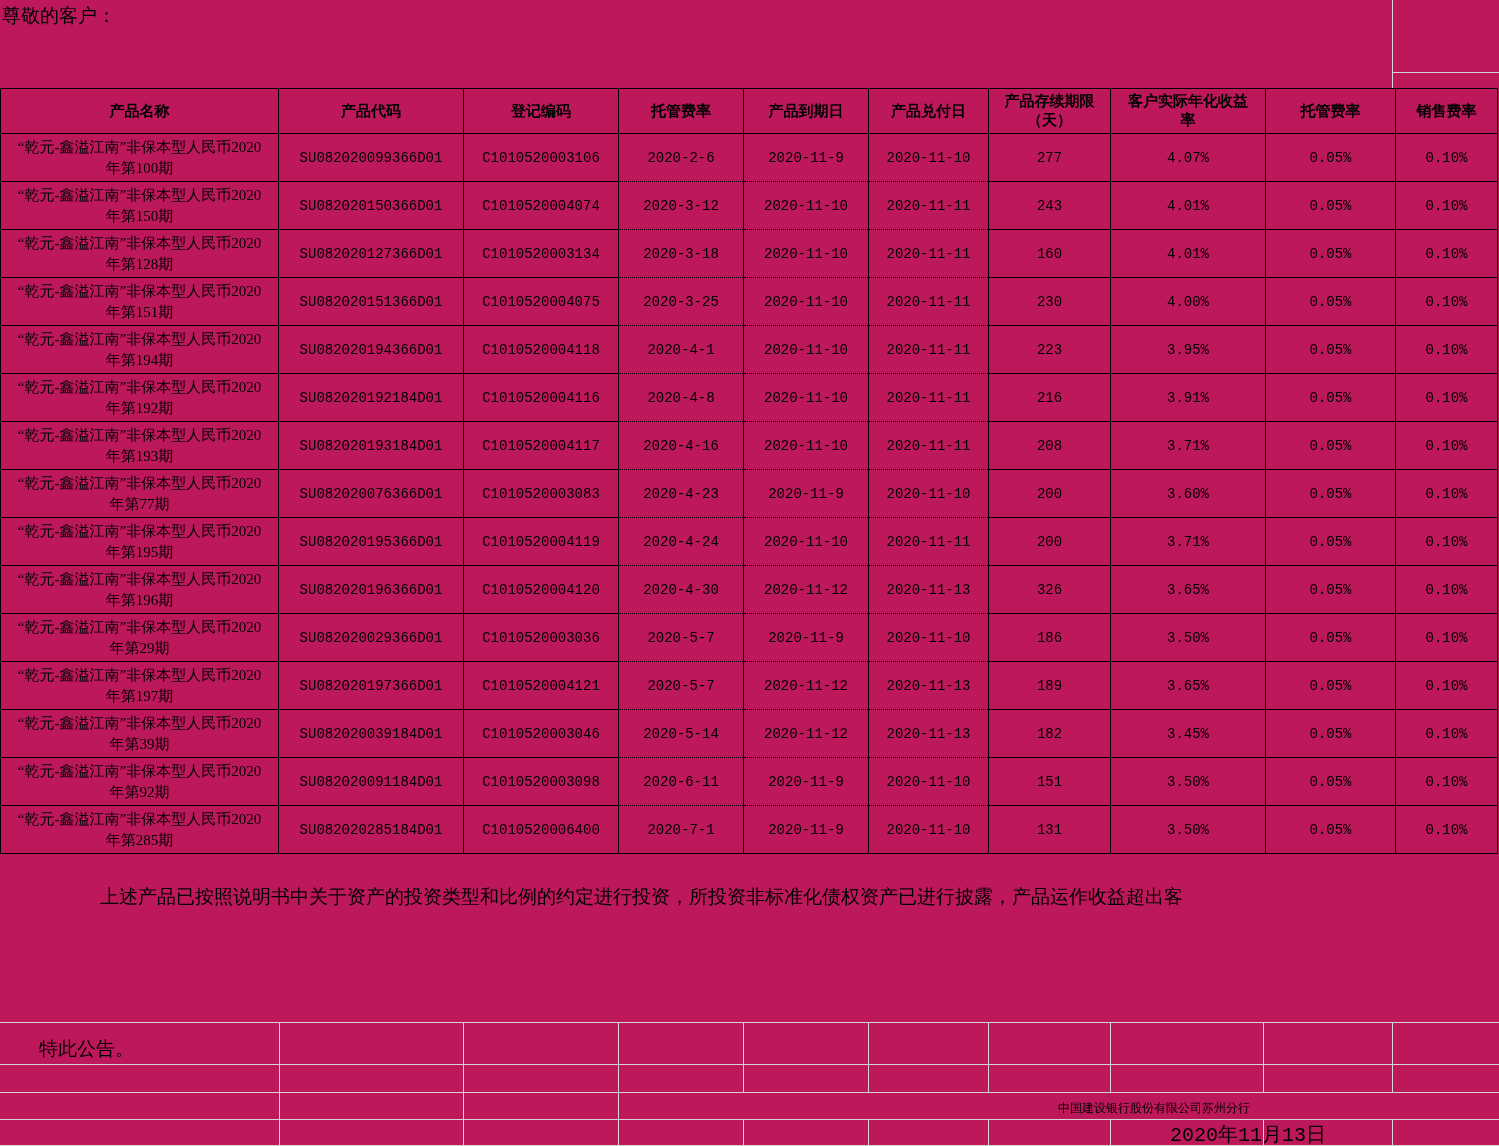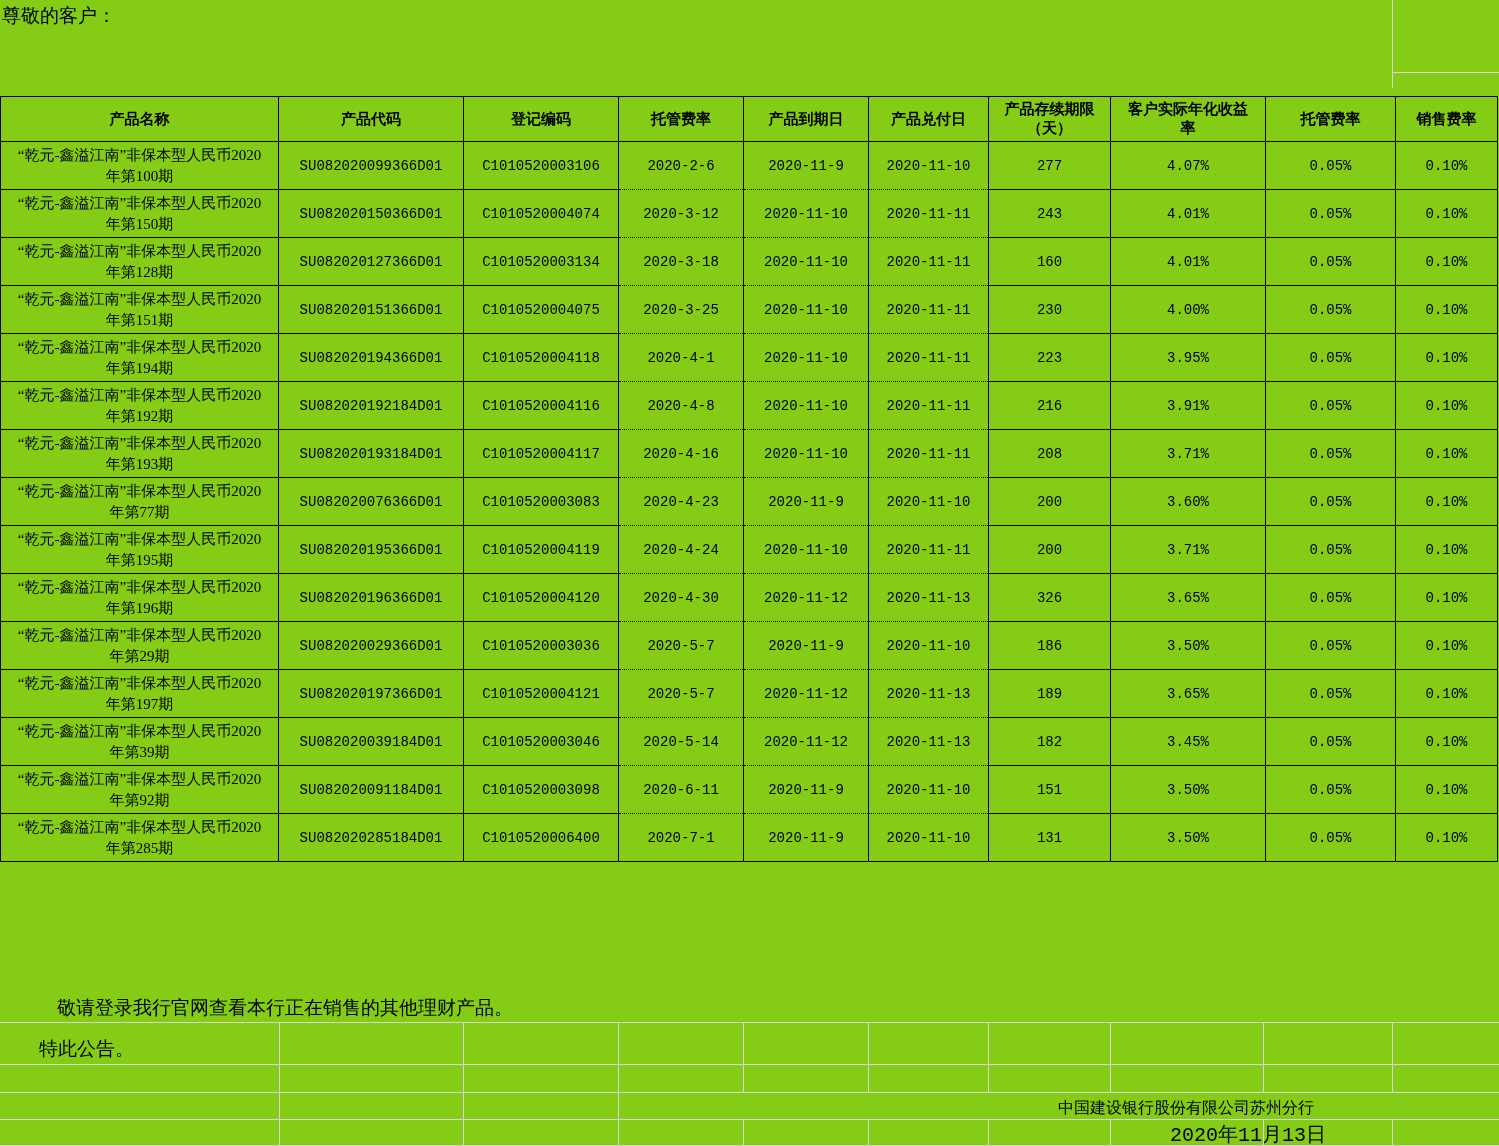--- a/index.html
+++ b/index.html
@@ -1,42 +1,41 @@
 <!DOCTYPE html>
 <html><head>
 <meta charset="utf-8">
 <style>
   * { margin: 0; padding: 0; box-sizing: border-box; }
   html, body { background: #fff; }
   #sheet {
     position: relative;
     width: 1499px;
     height: 1146px;
-    background: #84cc16;
+    background: #be185d;
     overflow: hidden;
     font-family: "Liberation Serif", "DejaVu Serif", serif;
     color: #000;
   }
   .txt { position: absolute; white-space: nowrap; font-size: 19px; line-height: 24px; }
   #salutation { left: 2px; top: 4px; }
   #intro-body { left: 45px; top: 32px; }
   #footer-line1 { left: 100px; top: 885px; }
   #footer-line2 { left: 2px; top: 944px; }
   #footer-line3 { left: 57px; top: 996px; }
   #footer-line4 { left: 39px; top: 1037px; }
-  #issuer { left: 1058px; top: 1096px; font-size: 16px; }
+  #issuer { left: 1058px; top: 1096px; font-size: 12px; }
   #issue-date { left: 1170px; top: 1124px; font-size: 20px; font-family: "Liberation Mono", "DejaVu Sans Mono", monospace; }
 
   table#products-table {
     position: absolute;
     left: 0; top: 88px;
     width: 1497px;
     border-collapse: collapse;
     table-layout: fixed;
-    margin-top: 8px;
   }
   #products-table th {
     border: 1px solid #000;
     font-size: 15px;
     font-weight: bold;
     text-align: center;
     vertical-align: middle;
     height: 45px;
     white-space: pre-line;
     line-height: 19px;
@@ -289,21 +288,21 @@
           <td class="mono dot">2020-11-9</td>
           <td class="mono dot">2020-11-10</td>
           <td class="mono">131</td>
           <td class="mono">3.50%</td>
           <td class="mono">0.05%</td>
           <td class="mono">0.10%</td>
         </tr>
       </tbody>
   </table>
 
-  <div class="txt" id="footer-line3">敬请登录我行官网查看本行正在销售的其他理财产品。</div>
+  <div class="txt" id="footer-line1">上述产品已按照说明书中关于资产的投资类型和比例的约定进行投资，所投资非标准化债权资产已进行披露，产品运作收益超出客</div>
   <div class="txt" id="footer-line4">特此公告。</div>
   <div class="txt" id="issuer">中国建设银行股份有限公司苏州分行</div>
   <div class="txt" id="issue-date">2020年11月13日</div>
 
 <div class="gridline v" style="left: 1392px; top: 0px; height: 88px;"></div>
     <div class="gridline v" style="left: 279px; top: 1022px; height: 124px;"></div>
     <div class="gridline v" style="left: 463px; top: 1022px; height: 124px;"></div>
     <div class="gridline v" style="left: 618px; top: 1022px; height: 124px;"></div>
     <div class="gridline v" style="left: 743px; top: 1022px; height: 70px;"></div>
     <div class="gridline v" style="left: 743px; top: 1119px; height: 27px;"></div>

